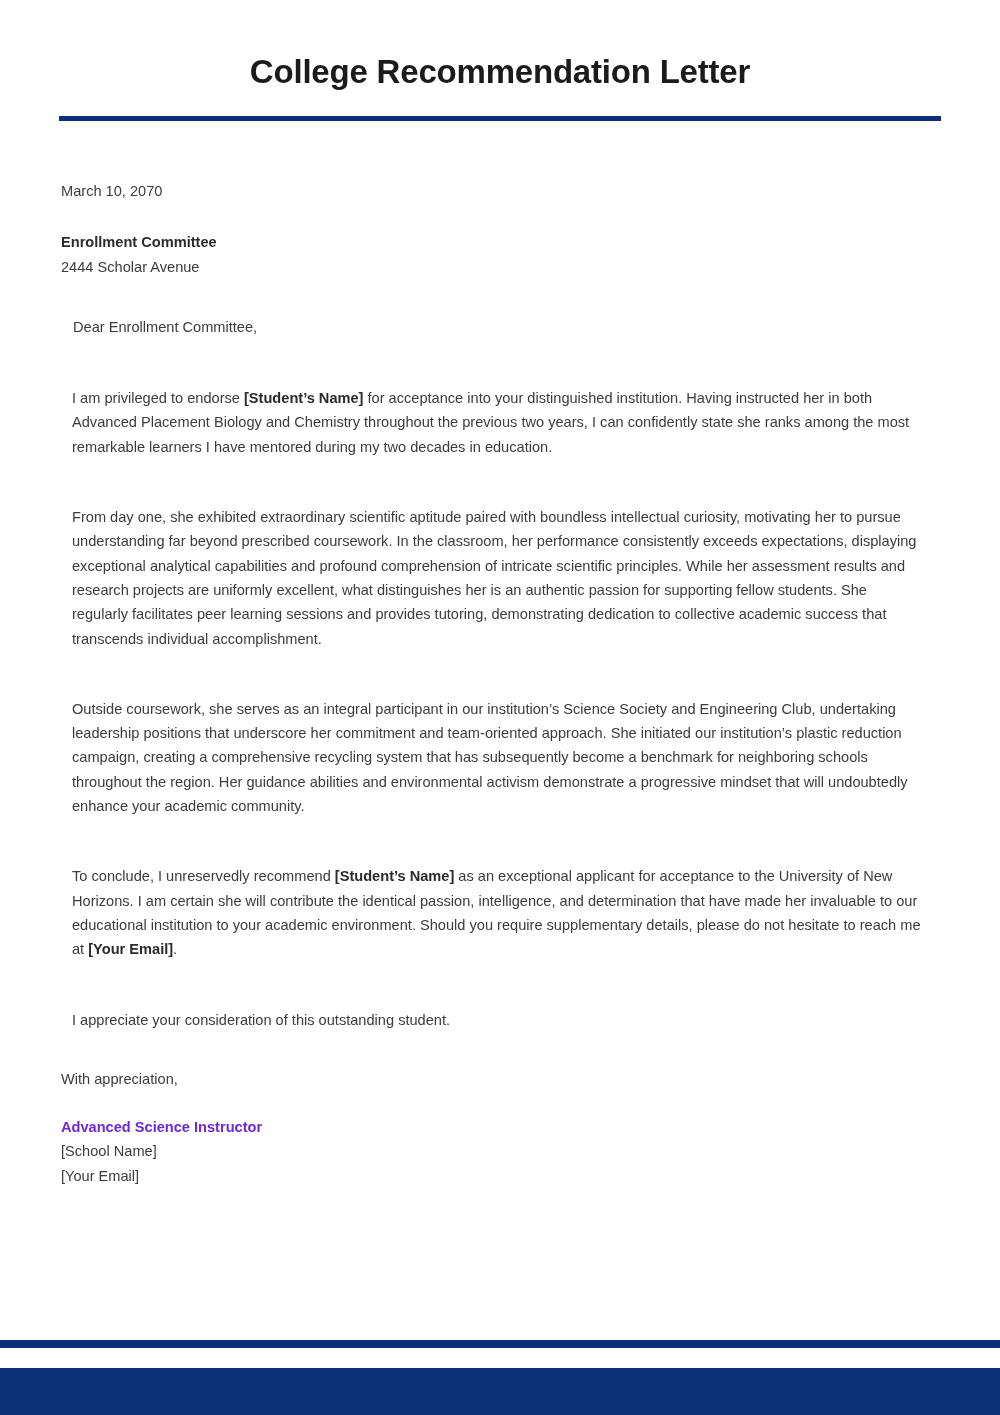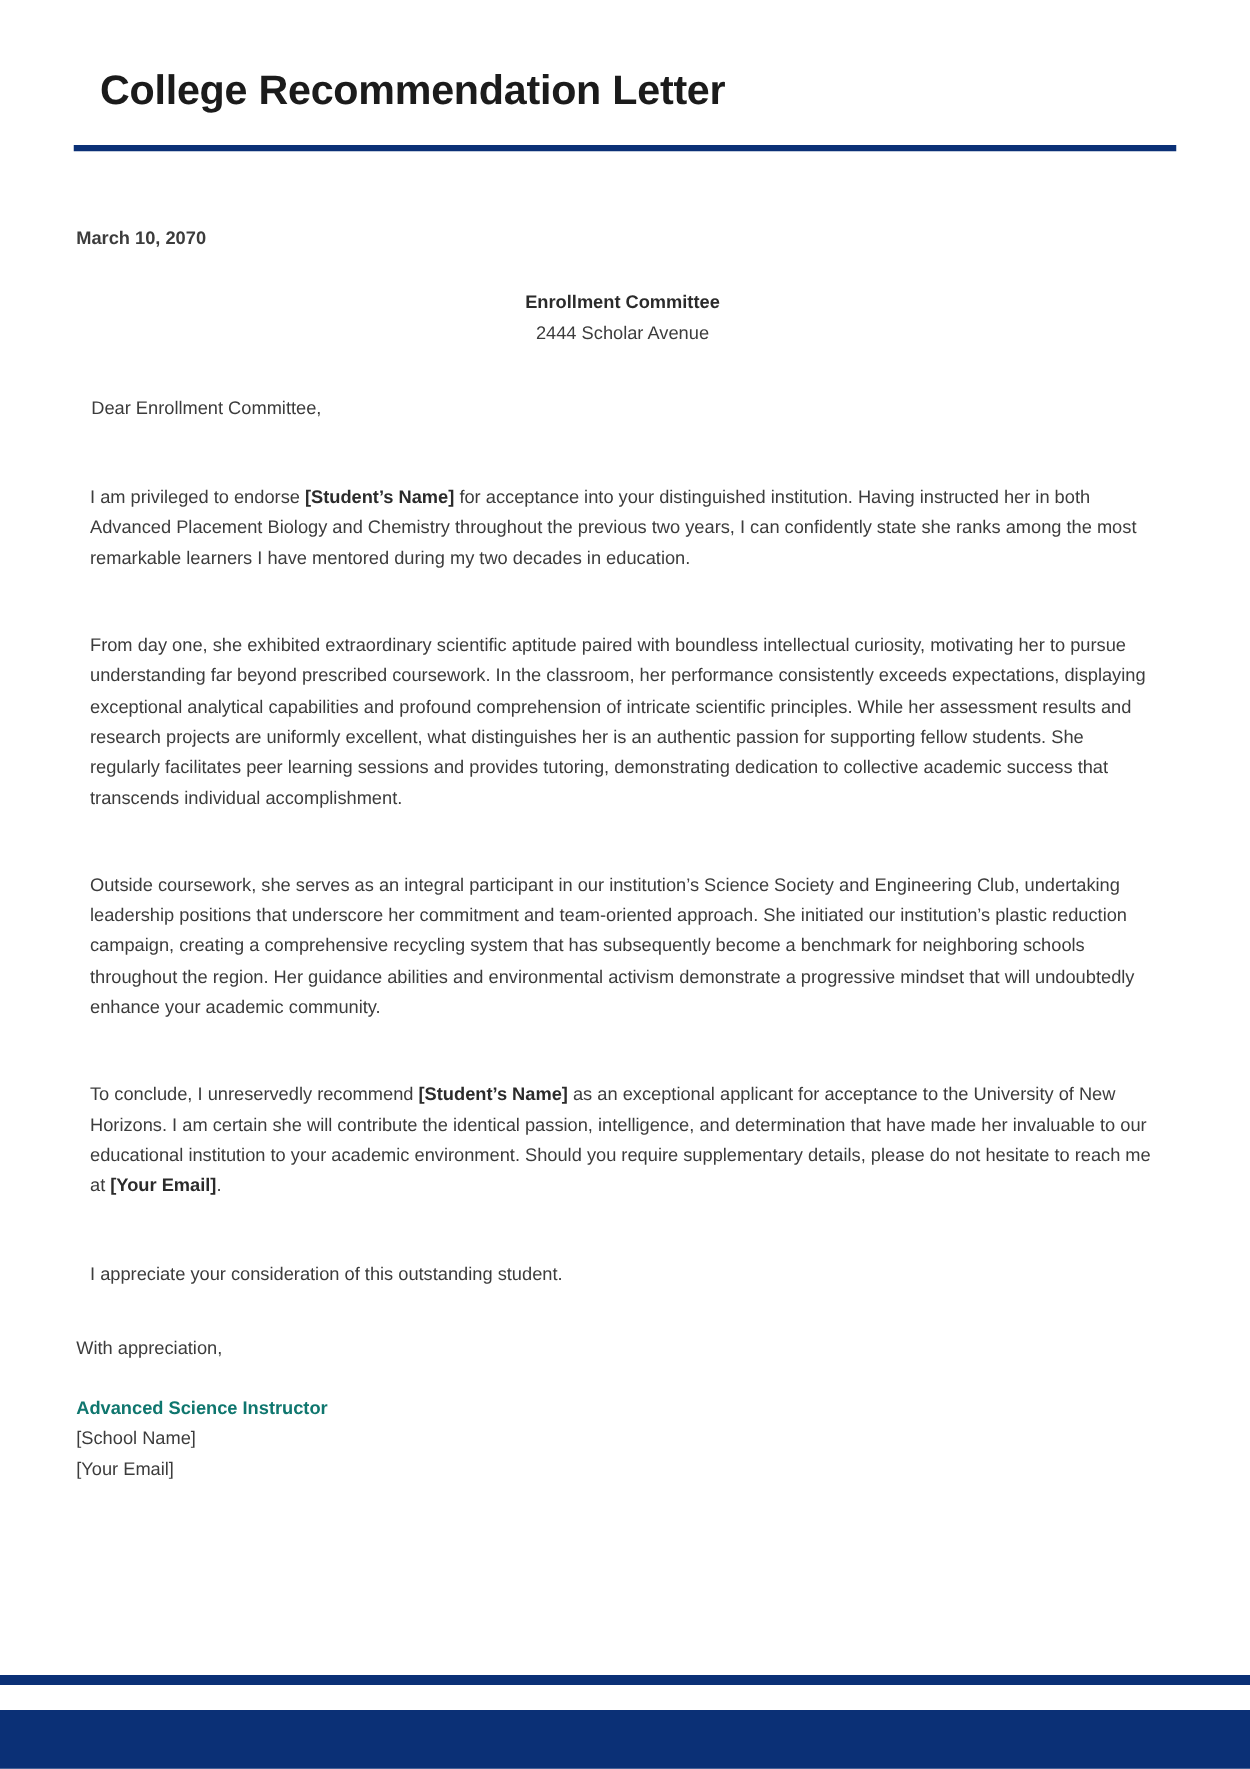--- a/index.html
+++ b/index.html
@@ -21,21 +21,21 @@
     position: relative;
     background: #ffffff;
     box-sizing: border-box;
   }
 
   
   .doc-header {
     padding-top: 52px;
   }
   .doc-title {
-    text-align: left;
+    text-align: center;
     font-size: 33px;
     font-weight: bold;
     color: #1b1b1b;
     letter-spacing: -0.2px;
     line-height: 1.2;
     margin: 0;
     padding: 0 80px;
   }
   .title-rule {
     margin: 24px auto 0 auto;
@@ -50,33 +50,31 @@
     left: 61px;
     top: 179px;
     width: 874px;
     color: #3c3c3c;
     font-size: 14.6px;
     line-height: 24.3px;
   }
 
   .date-line {
     margin: 0 0 1px 0;
-    font-weight: bold;
   }
 
   .block-gap-sm { height: 26px; }
   .block-gap-md { height: 24px; }
 
   .addressee {
     margin: 0;
   }
   .addressee .line {
     display: block;
     line-height: 24.3px;
-    text-align: center;
   }
   .addressee .line.bold {
     font-weight: bold;
     color: #2b2b2b;
   }
 
   .salutation {
     margin: 12px;
   }
 
@@ -91,21 +89,21 @@
     font-weight: bold;
     color: #2b2b2b;
   }
 
   .signature .line {
     display: block;
     line-height: 24.3px;
   }
   .signature .line.bold {
     font-weight: bold;
-    color: #0f766e;
+    color: #6d28d9;
   }
 
   
   .footer-rule-thin {
     position: absolute;
     left: 0;
     top: 1340px;
     width: 1000px;
     height: 8px;
     background: #0b3076;

